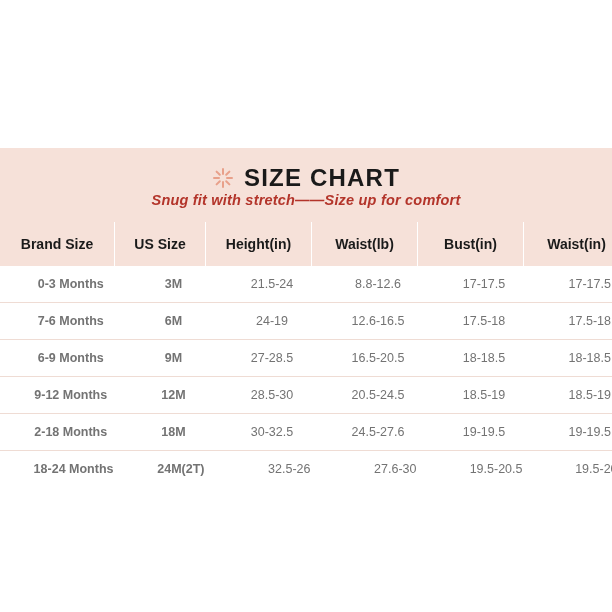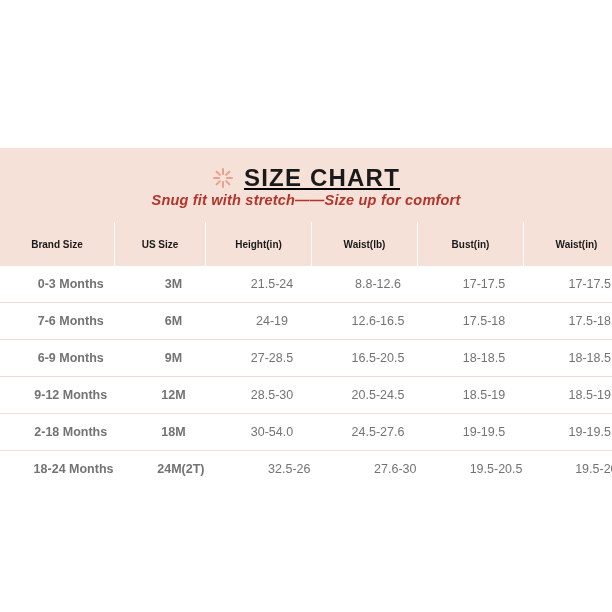--- a/index.html
+++ b/index.html
@@ -28,21 +28,20 @@
   .banner {
     background: #f6e1d9;
     padding: 16px 0 14px 0;
     text-align: center;
   }
   .banner-title-row {
     display: flex;
     align-items: center;
     justify-content: center;
     gap: 10px;
-    text-decoration: underline;
   }
   .sparkle-icon {
     width: 22px;
     height: 22px;
     display: inline-block;
     position: relative;
     flex: 0 0 auto;
   }
   .banner-title {
     font-size: 24px;
@@ -62,21 +61,21 @@
     width: 612px;
     table-layout: fixed;
   }
   table.size-table th,
   table.size-table td {
     text-align: center;
     vertical-align: middle;
   }
   thead th {
     background: #f6e1d9;
-    font-size: 10px;
+    font-size: 14px;
     font-weight: bold;
     color: #1a1a1a;
     height: 42px;
     border-right: 1px solid #ffffff;
   }
   thead th:last-child { border-right: none; }
   tbody td {
     height: 34px;
     font-size: 12.5px;
     color: #737373;
@@ -163,21 +162,21 @@
           <td class="col-brand">9-12 Months</td>
           <td class="col-us">12M</td>
           <td class="col-h">28.5-30</td>
           <td class="col-w">20.5-24.5</td>
           <td class="col-b">18.5-19</td>
           <td class="col-wa">18.5-19</td>
         </tr>
         <tr>
           <td class="col-brand">2-18 Months</td>
           <td class="col-us">18M</td>
-          <td class="col-h">30-54.0</td>
+          <td class="col-h">30-32.5</td>
           <td class="col-w">24.5-27.6</td>
           <td class="col-b">19-19.5</td>
           <td class="col-wa">19-19.5</td>
         </tr>
         <tr>
           <td class="col-brand">18-24 Months</td>
           <td class="col-us">24M(2T)</td>
           <td class="col-h">32.5-26</td>
           <td class="col-w">27.6-30</td>
           <td class="col-b">19.5-20.5</td>

